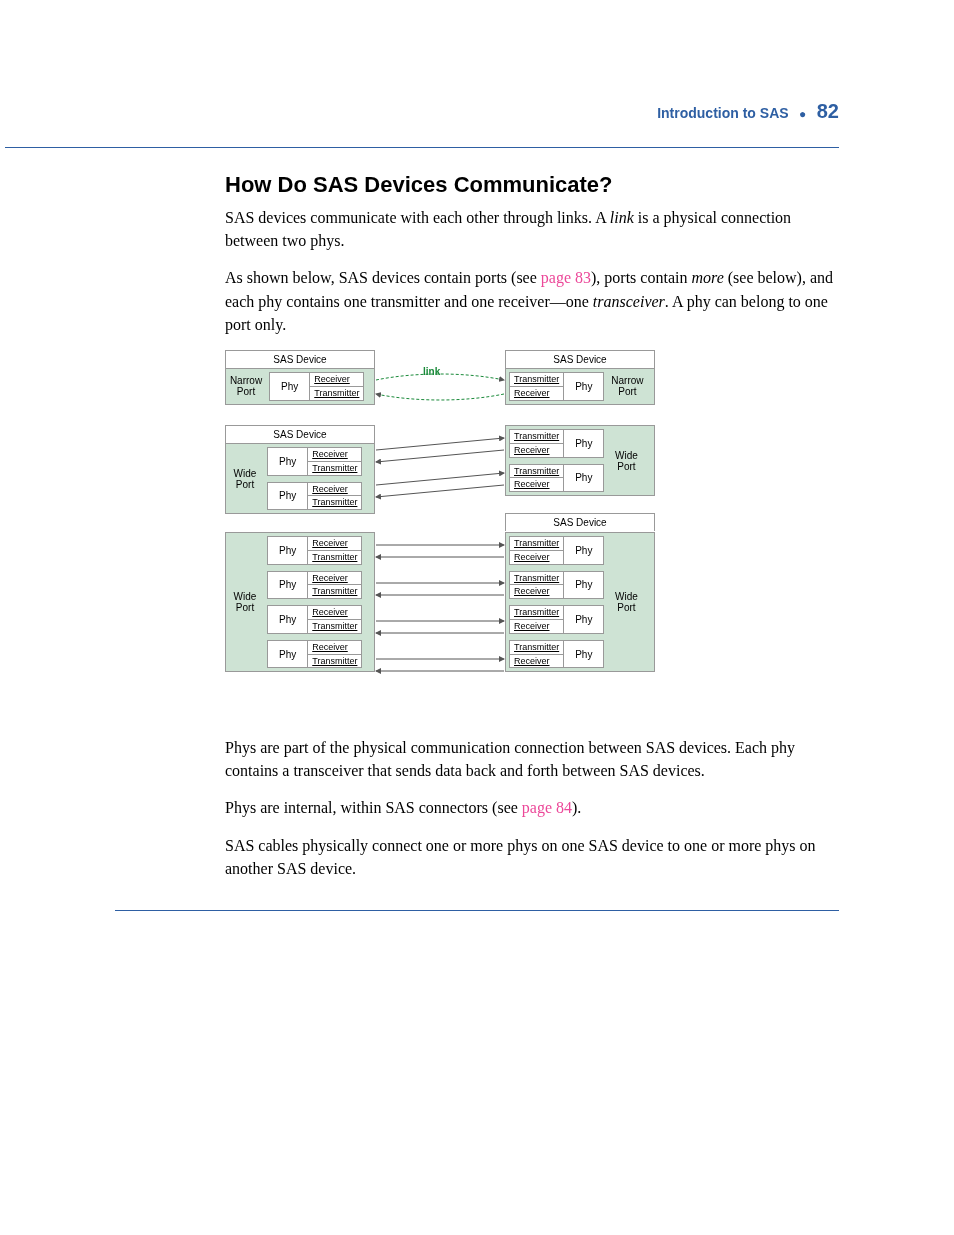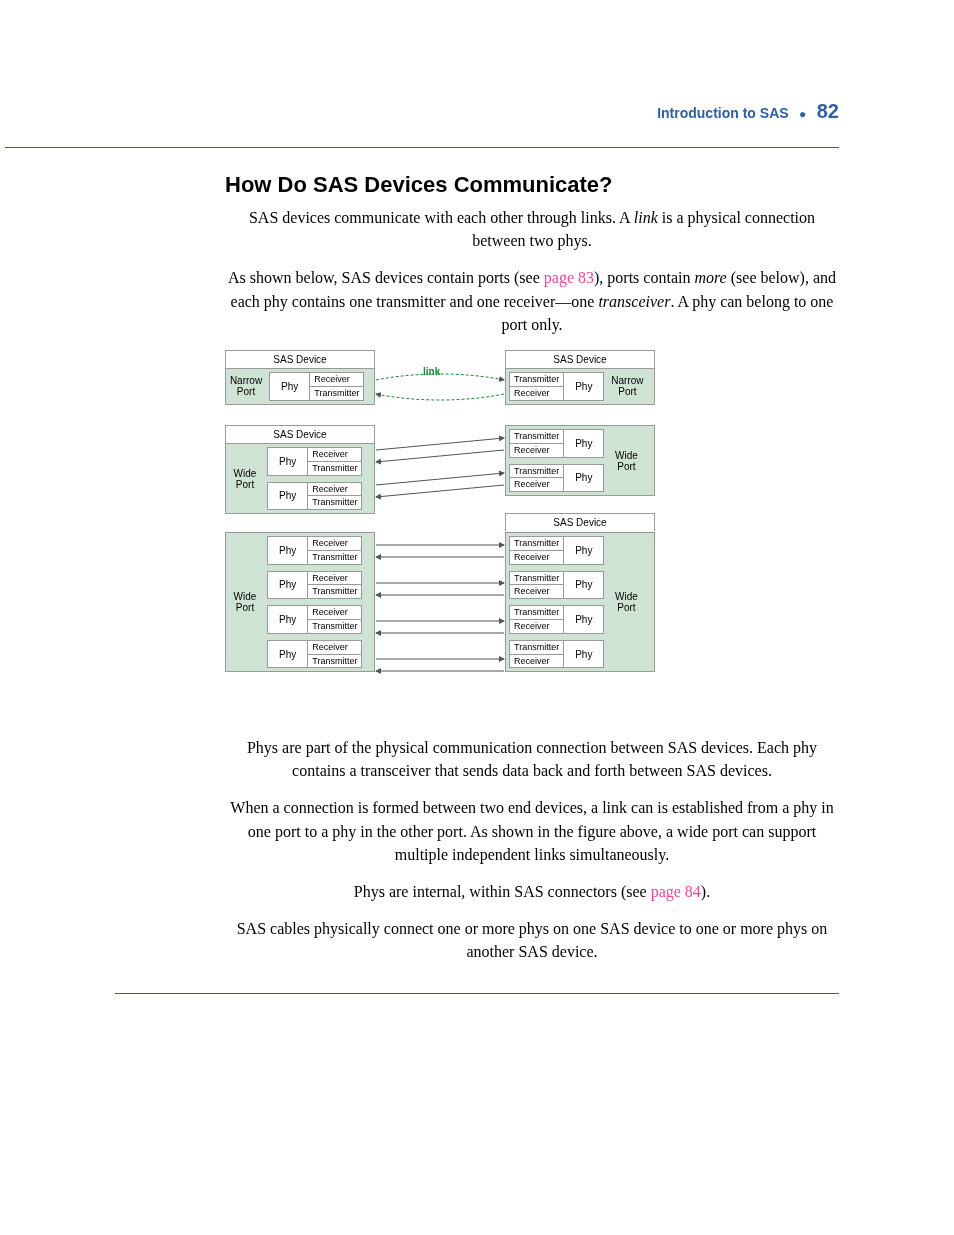--- a/index.html
+++ b/index.html
@@ -48,21 +48,20 @@
   h2 {
     font-family: Arial, Helvetica, sans-serif;
     font-size: 22px;
     font-weight: 900;
     margin-bottom: 8px;
   }
   p {
     font-size: 16px;
     line-height: 1.45;
     margin-bottom: 14px;
-    text-align: center;
   }
   .italic { font-style: italic; }
   a.ref { color: #ec4899; text-decoration: none; }
   .bottom-rule {
     border: none;
     border-top: 1.5px solid #2e5fa3;
     margin-top: 30px;
     margin-left: 0;
     width: 100%;
   }
@@ -109,21 +108,21 @@
     justify-content: center;
     padding: 0 11px;
     font-size: 10px;
   }
   .rt {
     display: flex;
     flex-direction: column;
     font-size: 9px;
     line-height: 1.2;
   }
-  .rt > div { padding: 1px 4px; border-left: 1px solid #999; }
+  .rt > div { padding: 1px 4px; border-left: 1px solid #999; text-decoration: underline; }
   .rt > div + div { border-top: 1px solid #999; }
   .rt-r .rt > div { border-left: none; border-right: 1px solid #999; }
   .linklabel {
     position: absolute;
     color: #1a8a3a;
     font-weight: bold;
     font-size: 10px;
   }
   svg.wires { position: absolute; top: 0; left: 0; pointer-events: none; }
 </style>
@@ -337,21 +336,20 @@
         <line x1="279" y1="245" x2="151" y2="245" stroke="#555" stroke-width="1" marker-end="url(#ah)"></line>
         <line x1="151" y1="271" x2="279" y2="271" stroke="#555" stroke-width="1" marker-end="url(#ah)"></line>
         <line x1="279" y1="283" x2="151" y2="283" stroke="#555" stroke-width="1" marker-end="url(#ah)"></line>
         <line x1="151" y1="309" x2="279" y2="309" stroke="#555" stroke-width="1" marker-end="url(#ah)"></line>
         <line x1="279" y1="321" x2="151" y2="321" stroke="#555" stroke-width="1" marker-end="url(#ah)"></line>
       </svg>
     </div>
 
 
     <p>Phys are part of the physical communication connection between SAS devices. Each phy contains a transceiver that sends data back and forth between SAS devices.</p>
-    <p>When a connection is formed between two end devices, a link can is established from a phy in one port to a phy in the other port. As shown in the figure above, a wide port can support multiple independent links simultaneously.</p>
     <p>
       <span>Phys are internal, within SAS connectors (see </span><a class="ref" href="#">page 84</a><span>).</span>
     </p>
     <p>SAS cables physically connect one or more phys on one SAS device to one or more phys on another SAS device.</p>
 
   </div>
 
   <hr class="bottom-rule">
 </div>
 

